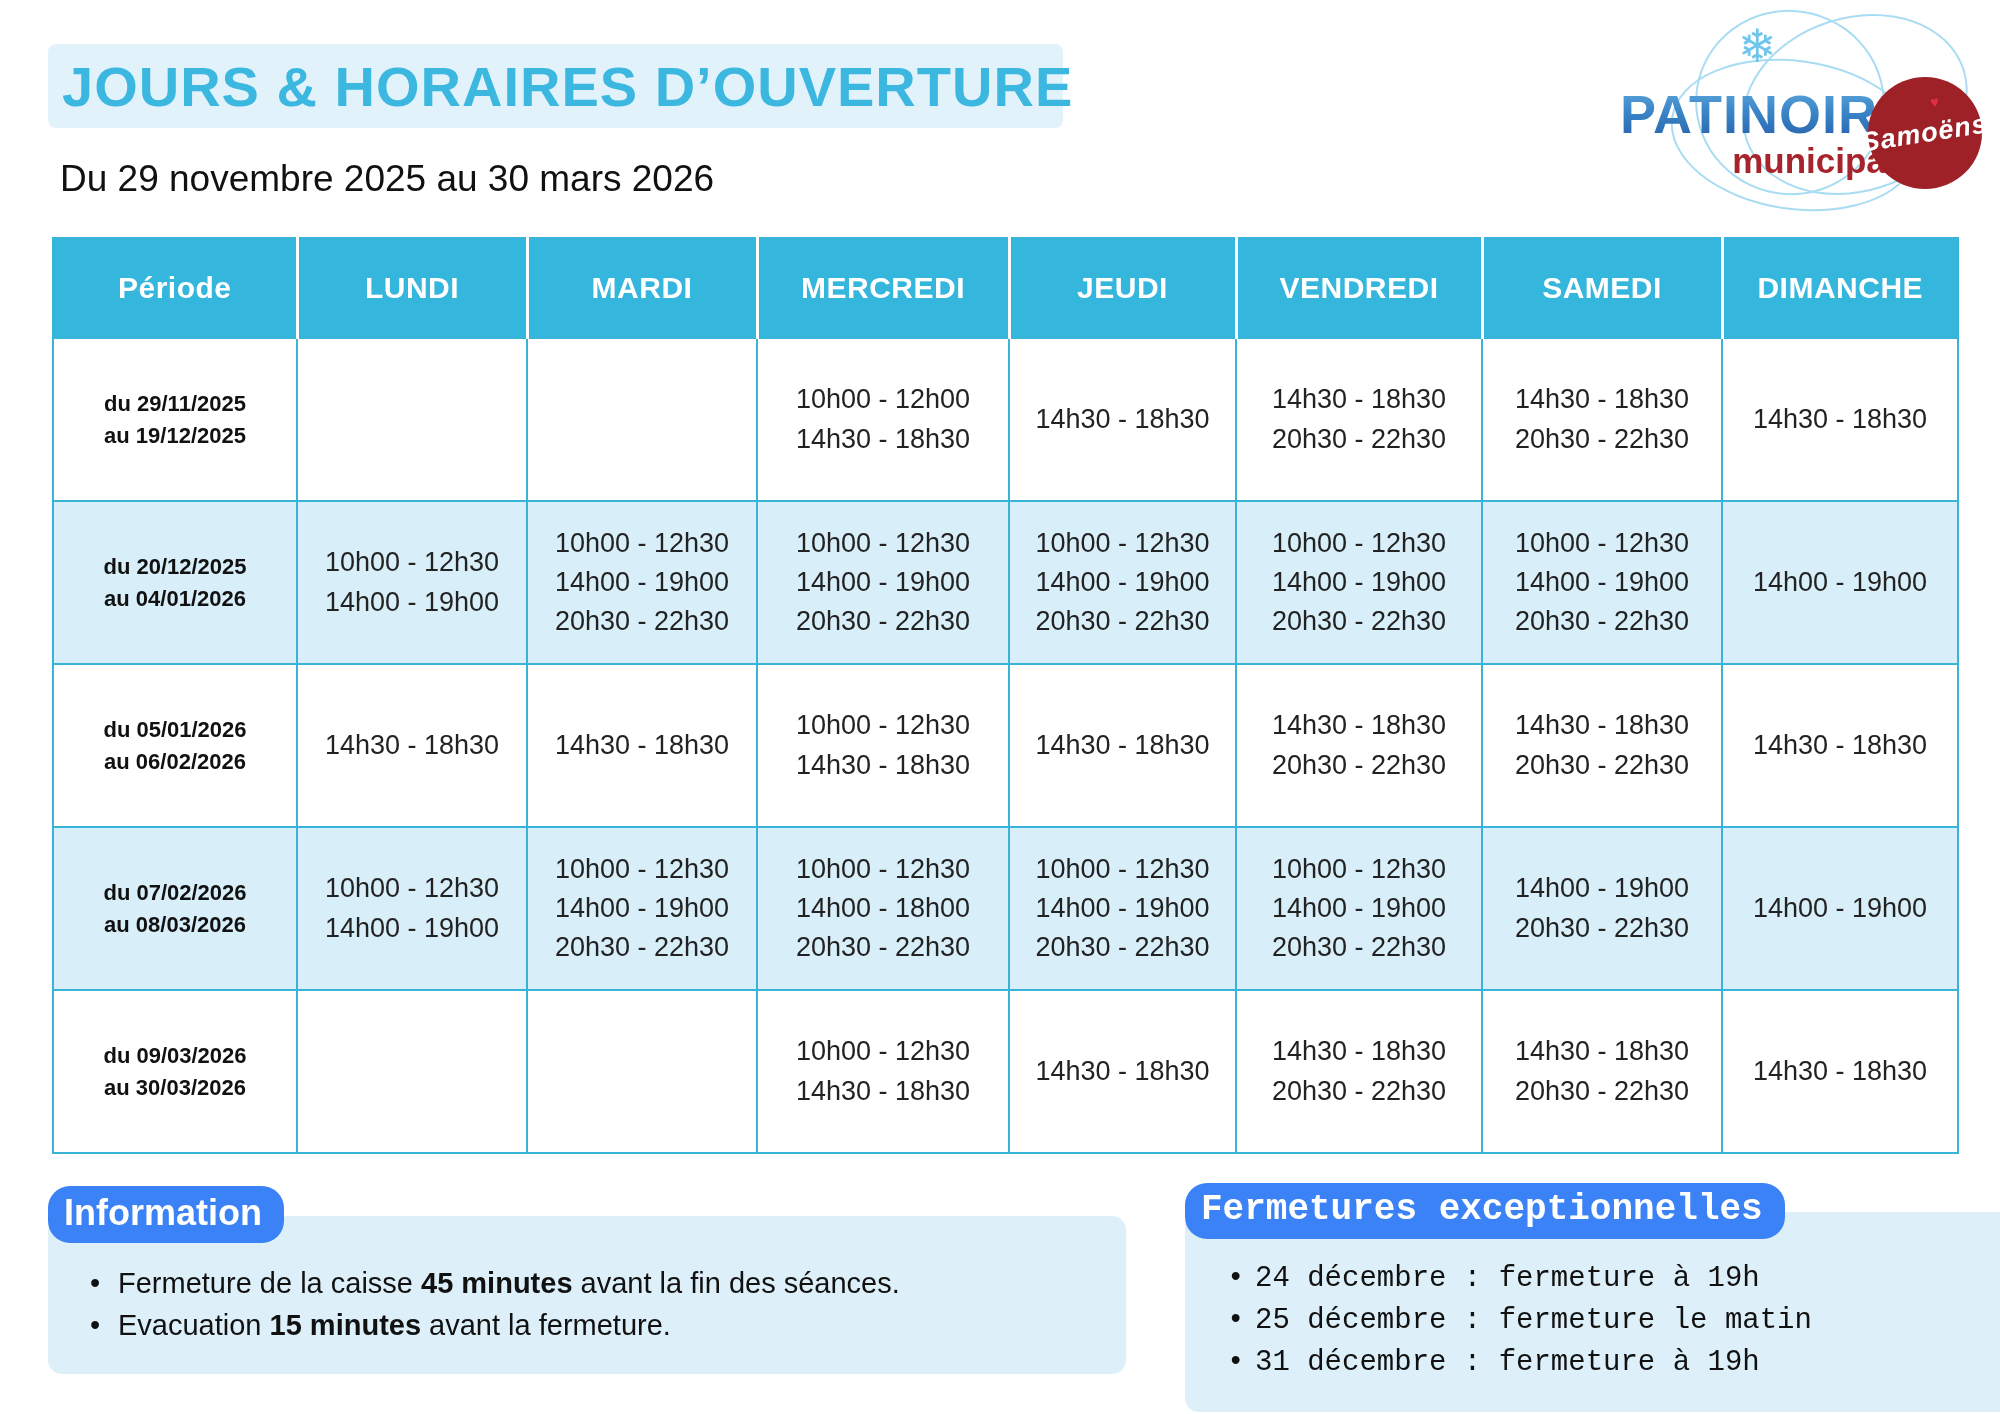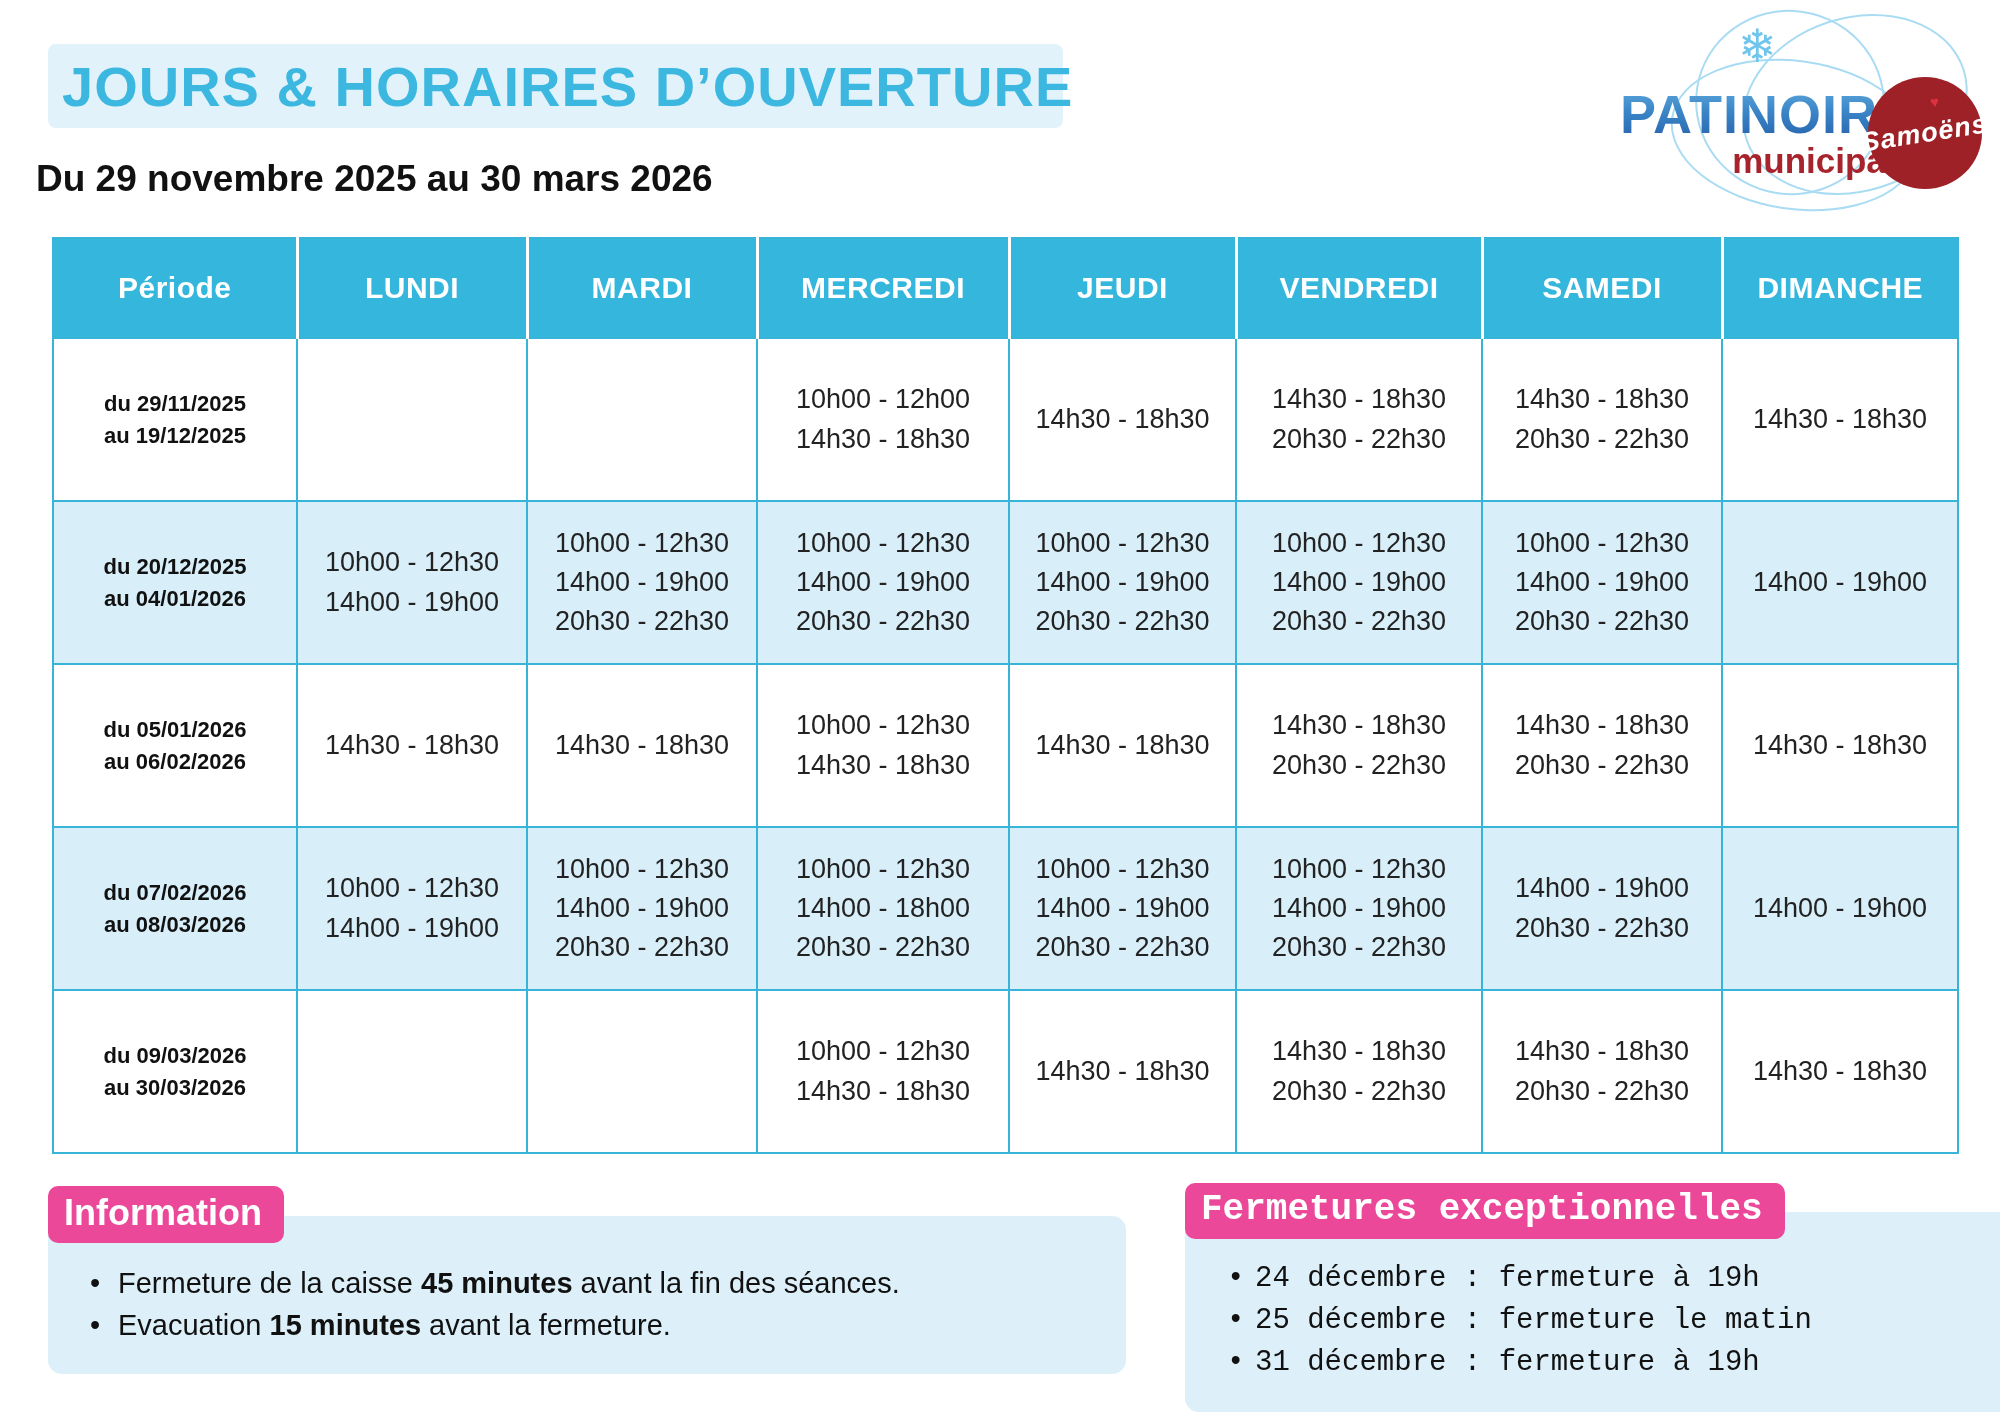--- a/index.html
+++ b/index.html
@@ -25,23 +25,23 @@
   .page-title {
     font-size: 56px;
     font-weight: bold;
     color: #3cb8e0;
     padding-left: 14px;
     letter-spacing: 1px;
     white-space: nowrap;
   }
   .subtitle {
     position: absolute;
-    left: 36px; top: 158px;
+    left: 60px; top: 158px;
     font-size: 37px;
-    font-weight: bold;
+    font-weight: normal;
     color: #111111;
     white-space: nowrap;
   }
 
   
   .logo {
     position: absolute;
     left: 1510px; top: 5px;
     width: 470px; height: 215px;
   }
@@ -154,26 +154,26 @@
   .time-line { line-height: 1.45; }
 
   
   .note-section { position: absolute; }
   .info-section { left: 48px; top: 1186px; width: 1078px; }
   .closures-section { left: 1185px; top: 1183px; width: 843px; font-family: Liberation Mono, monospace; }
   .note-badge {
     position: relative;
     z-index: 2;
     display: inline-block;
-    background: #ec4899;
+    background: #3b82f6;
     color: #ffffff;
     font-size: 36px;
     font-weight: bold;
     padding: 6px 22px 9px 16px;
-    border-radius: 10px;
+    border-radius: 22px;
   }
   .note-panel {
     position: relative;
     z-index: 1;
     margin-top: -27px;
     background: #ddf0fa;
     border-radius: 14px;
     padding: 46px 17px 28px 36px;
   }
   .note-list { list-style: none; }

